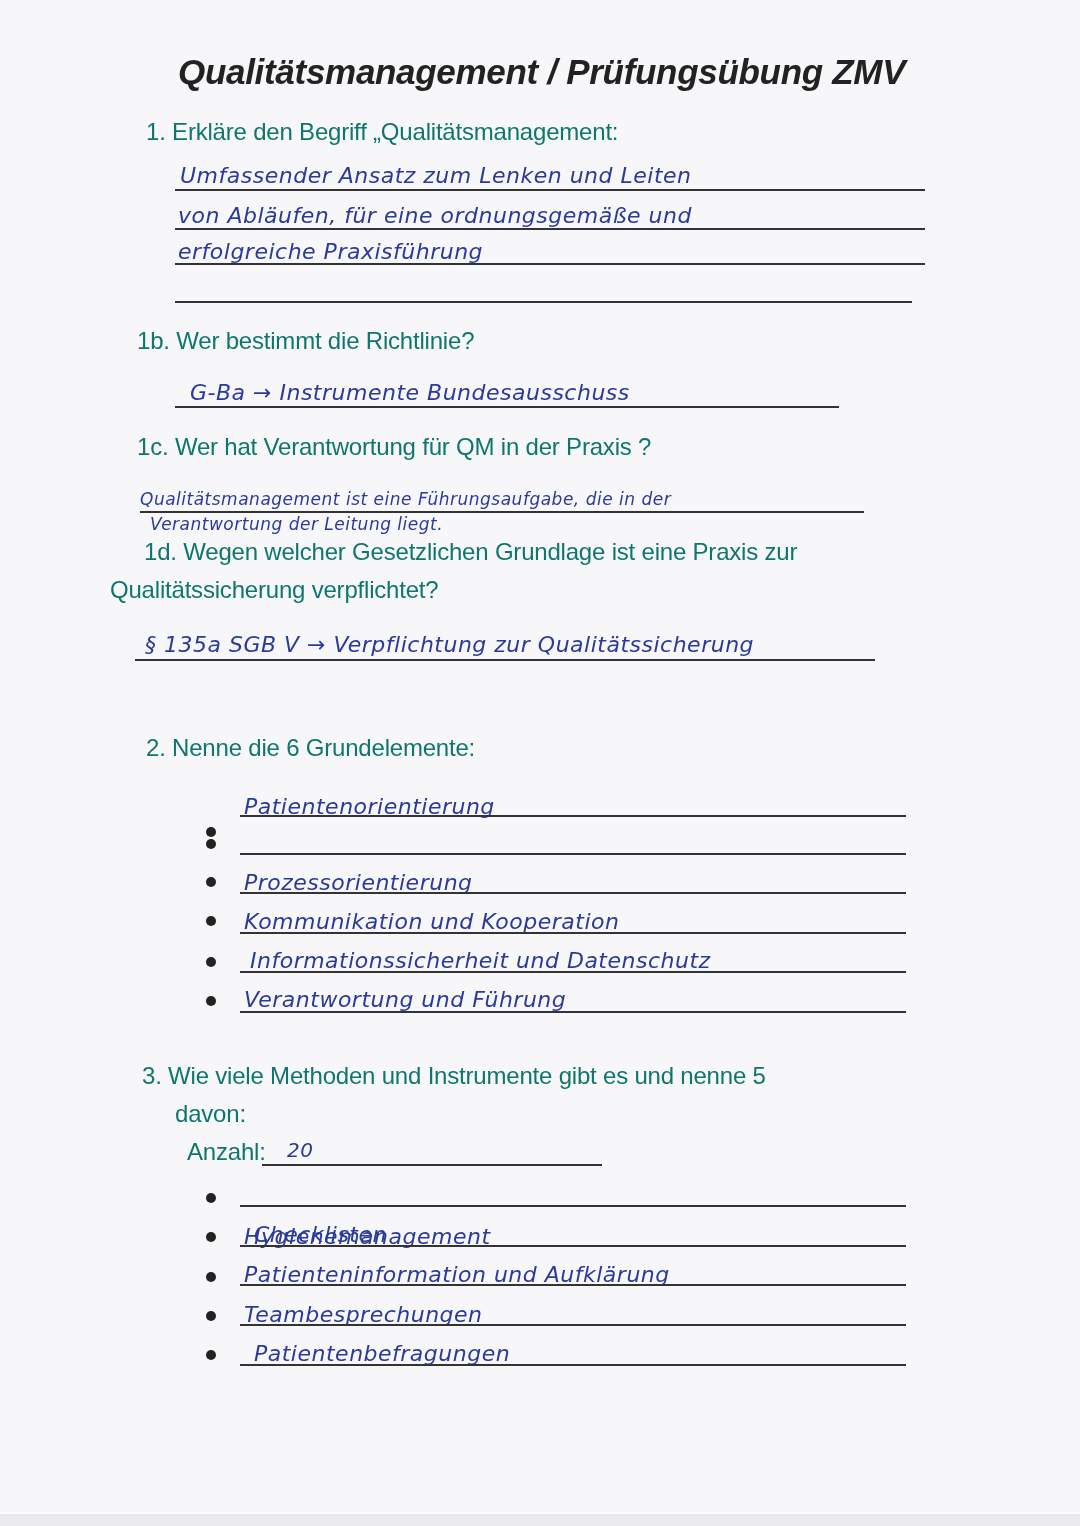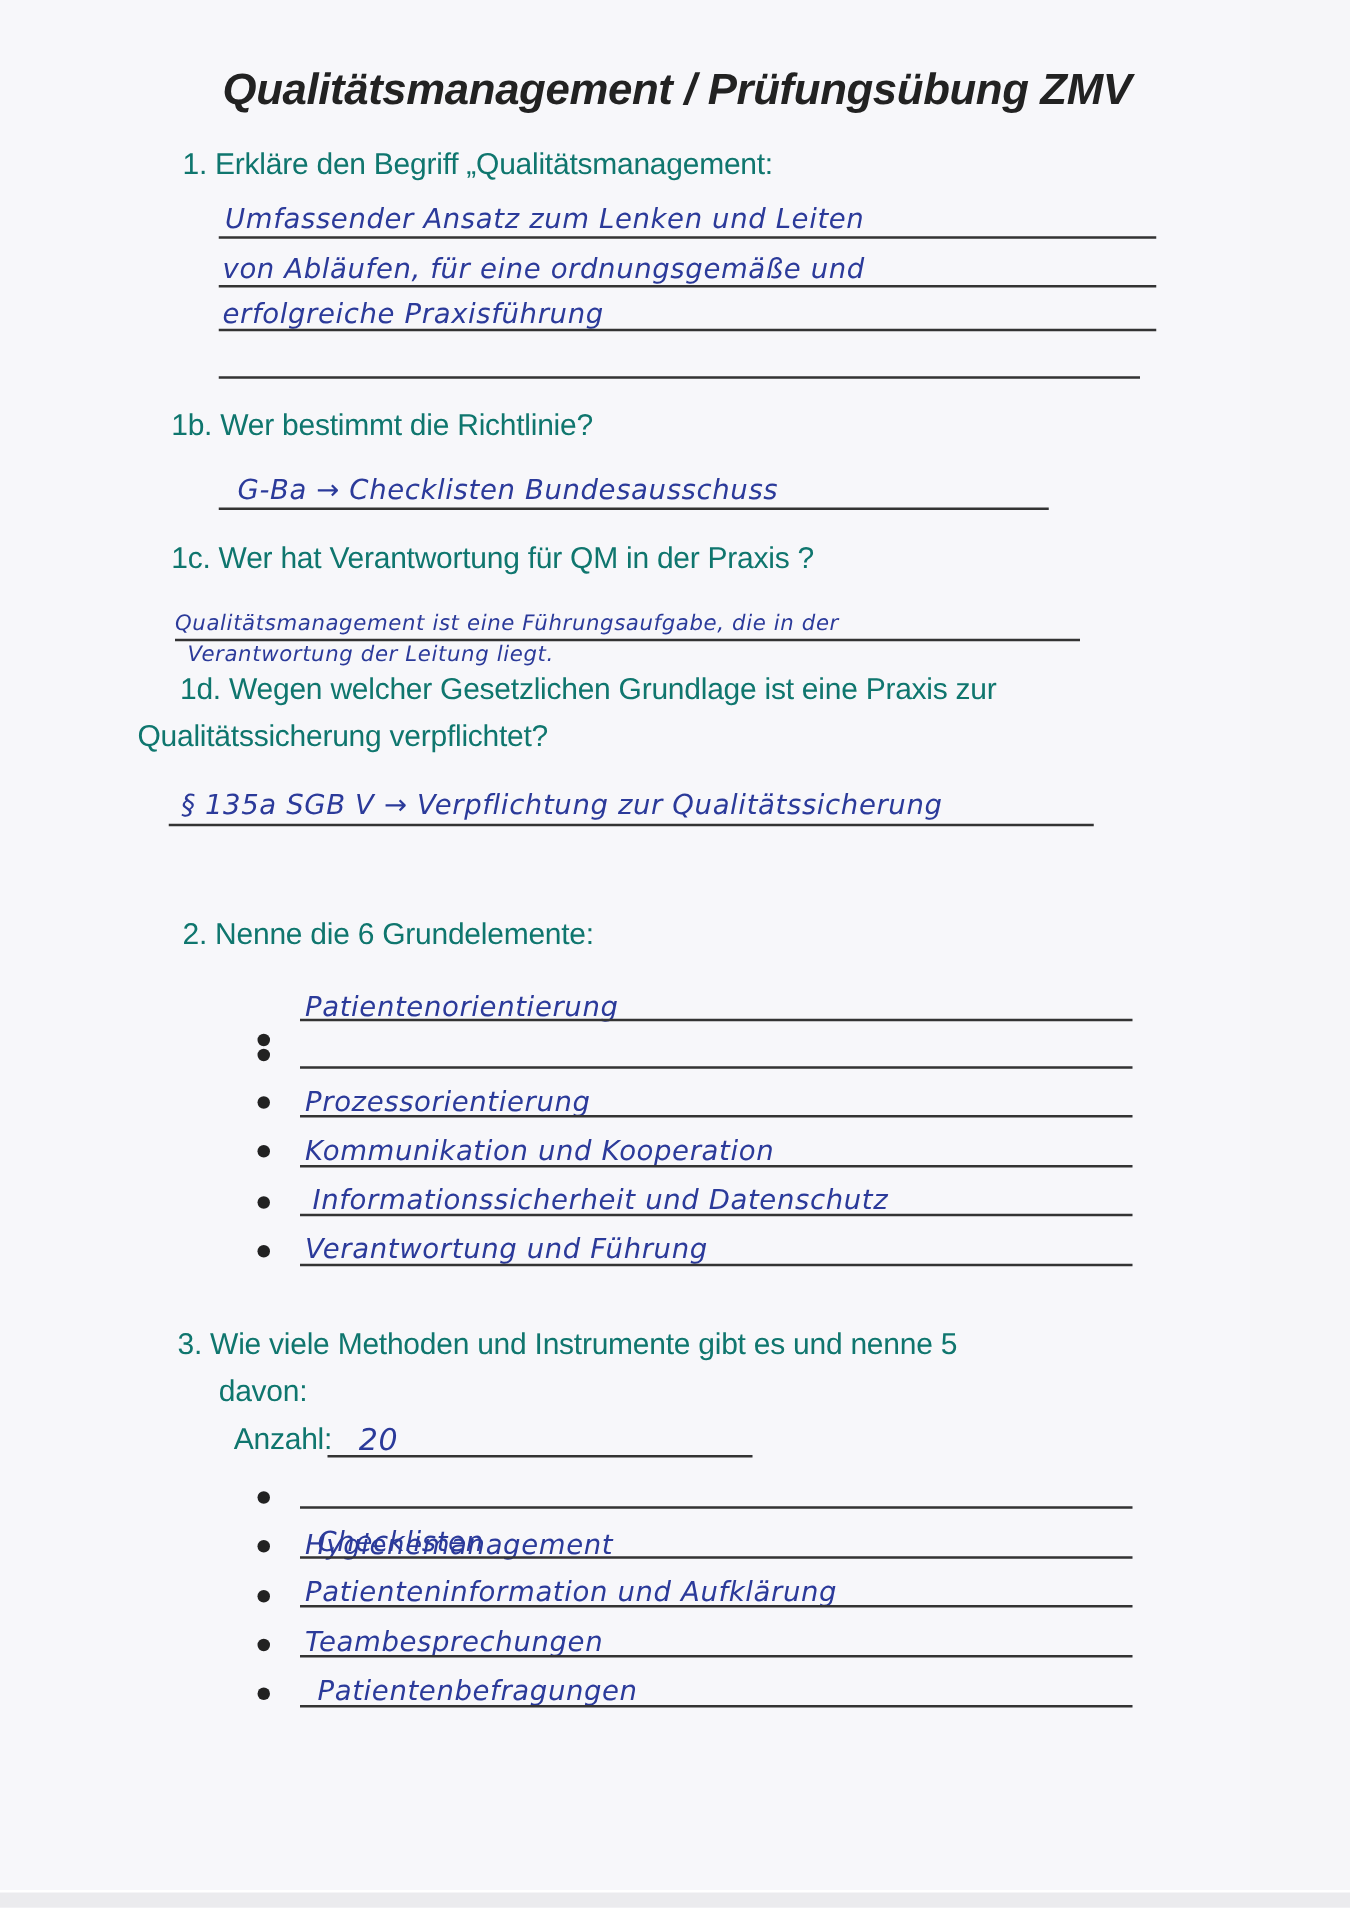--- a/index.html
+++ b/index.html
@@ -41,21 +41,21 @@
   <div class="q" style="left:146px; top:118px;">1. Erkläre den Begriff „Qualitätsmanagement:</div>
   <div class="hw" style="left:180px; top:163px;">Umfassender Ansatz zum Lenken und Leiten</div>
   <div class="line" style="left:175px; top:189px; width:750px;"></div>
   <div class="hw" style="left:178px; top:203px;">von Abläufen, für eine ordnungsgemäße und</div>
   <div class="line" style="left:175px; top:228px; width:750px;"></div>
   <div class="hw" style="left:178px; top:227px;margin-top:12px;">erfolgreiche Praxisführung</div>
   <div class="line" style="left:175px; top:263px; width:750px;"></div>
   <div class="line" style="left:175px; top:301px; width:737px;"></div>
 
   <div class="q" style="left:137px; top:327px;">1b. Wer bestimmt die Richtlinie?</div>
-  <div class="hw" style="left:190px; top:380px;">G-Ba → Checklisten Bundesausschuss</div>
+  <div class="hw" style="left:190px; top:380px;">G-Ba → Instrumente Bundesausschuss</div>
   <div class="line" style="left:175px; top:406px; width:664px;"></div>
 
   <div class="q" style="left:137px; top:433px;">1c. Wer hat Verantwortung für QM in der Praxis ?</div>
   <div class="hw small" style="left:140px; top:489px;">Qualitätsmanagement ist eine Führungsaufgabe, die in der</div>
   <div class="line" style="left:140px; top:511px; width:724px;"></div>
   <div class="hw small" style="left:150px; top:514px;">Verantwortung der Leitung liegt.</div>
 
   <div class="q" style="left:144px; top:538px;">1d. Wegen welcher Gesetzlichen Grundlage ist eine Praxis zur</div>
   <div class="q" style="left:110px; top:576px;">Qualitätssicherung verpflichtet?</div>
   <div class="hw" style="left:145px; top:632px;">§ 135a SGB V → Verpflichtung zur Qualitätssicherung</div>
@@ -82,21 +82,21 @@
   <div class="hw" style="left:250px; top:948px;">Informationssicherheit und Datenschutz</div>
   <div class="line" style="left:240px; top:971px; width:666px;"></div>
 
   <div class="bullet" style="left:206px; top:996px;"></div>
   <div class="hw" style="left:244px; top:987px;">Verantwortung und Führung</div>
   <div class="line" style="left:240px; top:1011px; width:666px;"></div>
 
   <div class="q" style="left:142px; top:1062px;">3. Wie viele Methoden und Instrumente gibt es und nenne 5</div>
   <div class="q" style="left:175px; top:1100px;">davon:</div>
   <div class="q" style="left:175px; top:1138px;margin-left:12px;">Anzahl:</div>
-  <div class="hw" style="left:287px; top:1138px; font-size:24px;">20</div>
+  <div class="hw" style="left:287px; top:1138px; font-size:20px;">20</div>
   <div class="line" style="left:262px; top:1164px; width:340px;"></div>
 
   <div class="bullet" style="left:206px; top:1193px;"></div>
   <div class="hw" style="left:244px; top:1224px;">Hygienemanagement</div>
   <div class="line" style="left:240px; top:1205px; width:666px;"></div>
 
   <div class="bullet" style="left:206px; top:1232px;"></div>
   <div class="hw" style="left:254px; top:1222px;">Checklisten</div>
   <div class="line" style="left:240px; top:1245px; width:666px;"></div>
 

